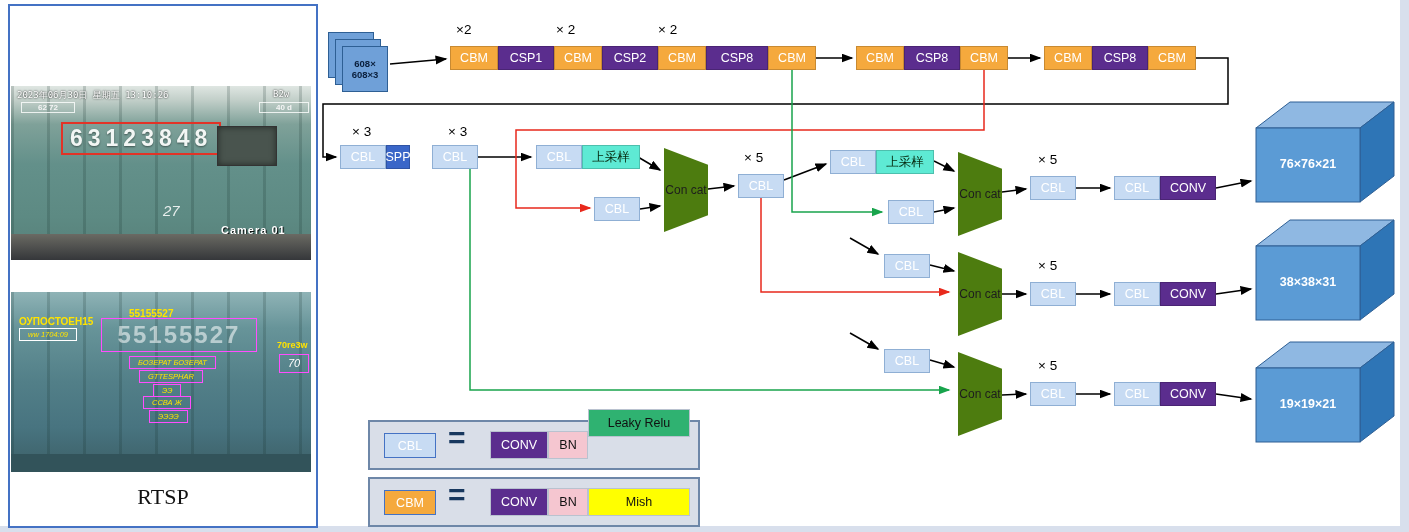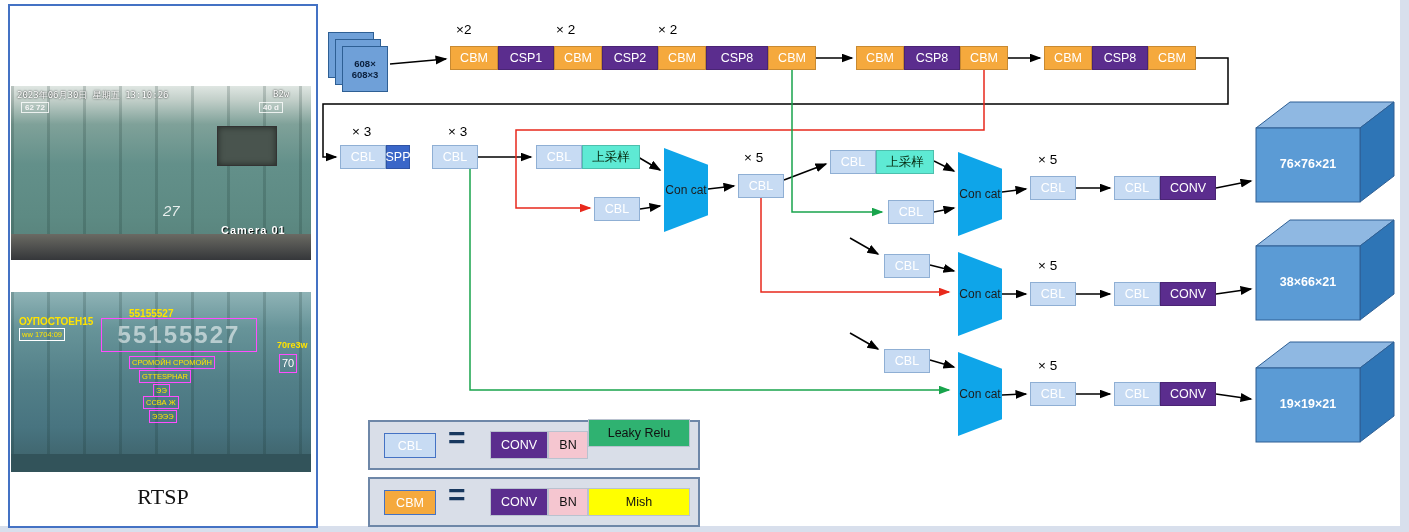--- a/index.html
+++ b/index.html
@@ -9,21 +9,21 @@
 
   
   .blk { position:absolute; height:24px; display:flex; align-items:center; justify-content:center;
          font-size:12.5px; color:#fff; border:1px solid rgba(0,0,0,.18); line-height:13px; text-align:center; }
   .cbm  { background:#F5A93D; }
   .csp  { background:#5B2D8E; }
   .cbl  { background:#C7DBF3; border-color:#8FAFD4; }
   .spp  { background:#3A66C8; }
   .ups  { background:#5eead4; color:#06290e; }
   .conv { background:#5B2D8E; }
-  .concat { background:#0ea5e9; color:#1d1d1d; font-size:12px; border:none;
+  .concat { background:#4d7c0f; color:#1d1d1d; font-size:12px; border:none;
             clip-path:polygon(0 0,100% 20%,100% 80%,0 100%); }
   .mult { position:absolute; font-size:13.5px; color:#000; }
   .cube-label { position:absolute; width:104px; text-align:center; color:#fff; font-weight:bold; font-size:12.5px; }
 
   
   .insq { position:absolute; width:46px; height:46px; background:#6FA0D8; border:1.5px solid #2E5F94; }
   .insq-front { display:flex; flex-direction:column; align-items:center; justify-content:center;
                 font-size:9.5px; font-weight:bold; color:#0a1f3c; line-height:11px; }
 
   
@@ -38,32 +38,32 @@
   #left-panel { position:absolute; left:8px; top:4px; width:310px; height:524px; background:#fff; border:2px solid #4472C4; }
   .photo { position:absolute; left:1px; width:300px; overflow:hidden; }
   .ribs::before { content:""; position:absolute; inset:0;
                   background:repeating-linear-gradient(90deg, rgba(15,40,35,.18) 0 3px, transparent 3px 36px); }
   #photo1 { top:80px; height:174px;
             background:linear-gradient(180deg,#dfe6e2 0,#c2cfc9 8%,#7fa199 22%,#63908a 45%,#5d8a83 75%,#567f78 100%); }
   #photo2 { top:286px; height:180px;
             background:linear-gradient(180deg,#8fb3b6 0,#679499 20%,#527f88 50%,#487480 75%,#3c5f66 100%); }
   .strip { position:absolute; left:0; right:0; }
   .osd  { position:absolute; color:#fff; font-size:9px; font-family:"DejaVu Sans Mono", monospace; white-space:nowrap; text-shadow:0 0 2px #000; }
-  .tag  { position:absolute; color:#f5f5f5; font-size:8px; border:1px solid rgba(255,255,255,.8); padding:0 3px; white-space:nowrap;font-weight:bold; }
+  .tag  { position:absolute; color:#f5f5f5; font-size:8px; border:1px solid rgba(255,255,255,.8); padding:0 16px; white-space:nowrap;font-weight:bold; }
   .carnum { position:absolute; left:50px; top:36px; border:2px solid #e23327; padding:1px 7px; color:#f2f6f4;
             font-size:23px; font-weight:bold; letter-spacing:5px; text-shadow:0 1px 2px rgba(0,0,0,.45); }
   .plate { position:absolute; left:206px; top:40px; width:60px; height:40px; background:#49544e; border:1px solid #333;
            box-shadow:inset 0 0 6px rgba(0,0,0,.5); }
   .p27 { position:absolute; left:152px; top:116px; color:rgba(255,255,255,.85); font-size:15px; font-style:italic; }
   .cam { position:absolute; left:210px; top:138px; color:#fff; font-weight:bold; font-size:11px; letter-spacing:1px; text-shadow:1px 1px 1px #000; }
   .ynum { position:absolute; color:#ffe400; font-size:10px; font-weight:bold; white-space:nowrap; }
   .ghost-box { position:absolute; left:90px; top:26px; width:156px; height:34px; border:1px solid #ff4dff;
                display:flex; align-items:center; justify-content:center; }
   .ghost-num { color:rgba(255,255,255,.55); font-size:24px; font-weight:bold; letter-spacing:2px; }
-  .det { position:absolute; border:1px solid #ff4dff; color:#ffe400; font-size:7.5px; padding:0 2px; line-height:11px; white-space:nowrap; }
+  .det { position:absolute; border:1px solid #ff4dff; color:#ffe400; font-size:7.5px; padding:0 8px; line-height:11px; white-space:nowrap;font-style:italic; }
   #rtsp-caption { position:absolute; left:0; top:478px; width:100%; text-align:center;
                   font-family:"Liberation Serif", serif; font-size:22px; color:#111; }
 
   svg { position:absolute; left:0; top:0; }
 </style>
 </head>
 <body>
 
 <div id="canvas">
 
@@ -133,34 +133,35 @@
     </g>
   </svg>
 
   <div id="left-panel">
 
     <div id="photo1" class="photo ribs">
       <span class="osd" style="left:6px;top:3px">2023年06月30日 星期五 13:10:26</span>
       <span class="osd" style="left:262px;top:3px">B2w</span>
       <span class="tag" style="left:10px;top:16px">62 72</span>
       <span class="tag" style="left:248px;top:16px">40 d</span>
+      <span class="carnum">63123848</span>
       <div class="plate"></div>
       <span class="p27">27</span>
       <span class="cam">Camera 01</span>
       <div class="strip" style="bottom:0;height:26px;background:linear-gradient(180deg,#6a6a63,#35373a)"></div>
     </div>
 
     <div id="photo2" class="photo ribs">
       <span class="ynum" style="left:8px;top:24px;font-size:10px">ОУПОСТОЕН15</span>
       <span class="det" style="left:8px;top:36px;border-color:#fff">ww 1704:09</span>
       <span class="ynum" style="left:118px;top:16px">55155527</span>
       <div class="ghost-box">
         <span class="ghost-num">55155527</span>
       </div>
-      <span class="det" style="left:118px;top:64px">СРОМОЙН СРОМОЙН</span>
+      <span class="det" style="left:118px;top:64px">БОЗЕРАТ БОЗЕРАТ</span>
       <span class="det" style="left:128px;top:78px">GTTESPHAR</span>
       <span class="det" style="left:142px;top:92px">ЭЭ</span>
       <span class="det" style="left:132px;top:104px">ССВА Ж</span>
       <span class="det" style="left:138px;top:118px">ЭЭЭЭ</span>
       <span class="ynum" style="left:266px;top:48px;font-size:9px">70re3w</span>
       <span class="det" style="left:268px;top:62px;color:#fff;font-size:11px;line-height:17px">70</span>
       <div class="strip" style="bottom:0;height:18px;background:#32535a"></div>
     </div>
 
     <div id="rtsp-caption">RTSP</div>
@@ -226,29 +227,29 @@
   <div class="blk conv" style="left:1160px;top:282px;width:56px">CONV</div>
 
   <div class="blk cbl" style="left:884px;top:349px;width:46px">CBL</div>
   <div class="blk concat" style="left:958px;top:352px;width:44px;height:84px">Con cat</div>
   <div class="mult" style="left:1038px;top:358px">× 5</div>
   <div class="blk cbl" style="left:1030px;top:382px;width:46px">CBL</div>
   <div class="blk cbl" style="left:1114px;top:382px;width:46px">CBL</div>
   <div class="blk conv" style="left:1160px;top:382px;width:56px">CONV</div>
 
   <div class="cube-label" style="left:1256px;top:157px">76×76×21</div>
-  <div class="cube-label" style="left:1256px;top:275px">38×66×21</div>
+  <div class="cube-label" style="left:1256px;top:275px">38×38×31</div>
   <div class="cube-label" style="left:1256px;top:397px">19×19×21</div>
 
   <div class="legend-box" style="left:368px;top:420px"></div>
   <div class="leg-chip cbl" style="left:384px;top:433px;color:#fff;background:#C7DBF3">CBL</div>
   <div class="leg-eq" style="left:448px;top:425px">=</div>
   <div class="leg-seg" style="left:490px;top:431px;width:58px;background:#5B2D8E;color:#fff">CONV</div>
   <div class="leg-seg" style="left:548px;top:431px;width:40px;background:#F5C6D0;color:#111">BN</div>
-  <div class="leg-seg" style="left:588px;top:419px;width:102px;background:#2FB271;color:#111">Leaky Relu</div>
+  <div class="leg-seg" style="left:588px;top:409px;width:102px;background:#2FB271;color:#111">Leaky Relu</div>
 
   <div class="legend-box" style="left:368px;top:477px"></div>
   <div class="leg-chip" style="left:384px;top:490px;background:#F5A93D">CBM</div>
   <div class="leg-eq" style="left:448px;top:482px">=</div>
   <div class="leg-seg" style="left:490px;top:488px;width:58px;background:#5B2D8E;color:#fff">CONV</div>
   <div class="leg-seg" style="left:548px;top:488px;width:40px;background:#F5C6D0;color:#111">BN</div>
   <div class="leg-seg" style="left:588px;top:488px;width:102px;background:#FFFF00;color:#111">Mish</div>
 
 </div>
 

